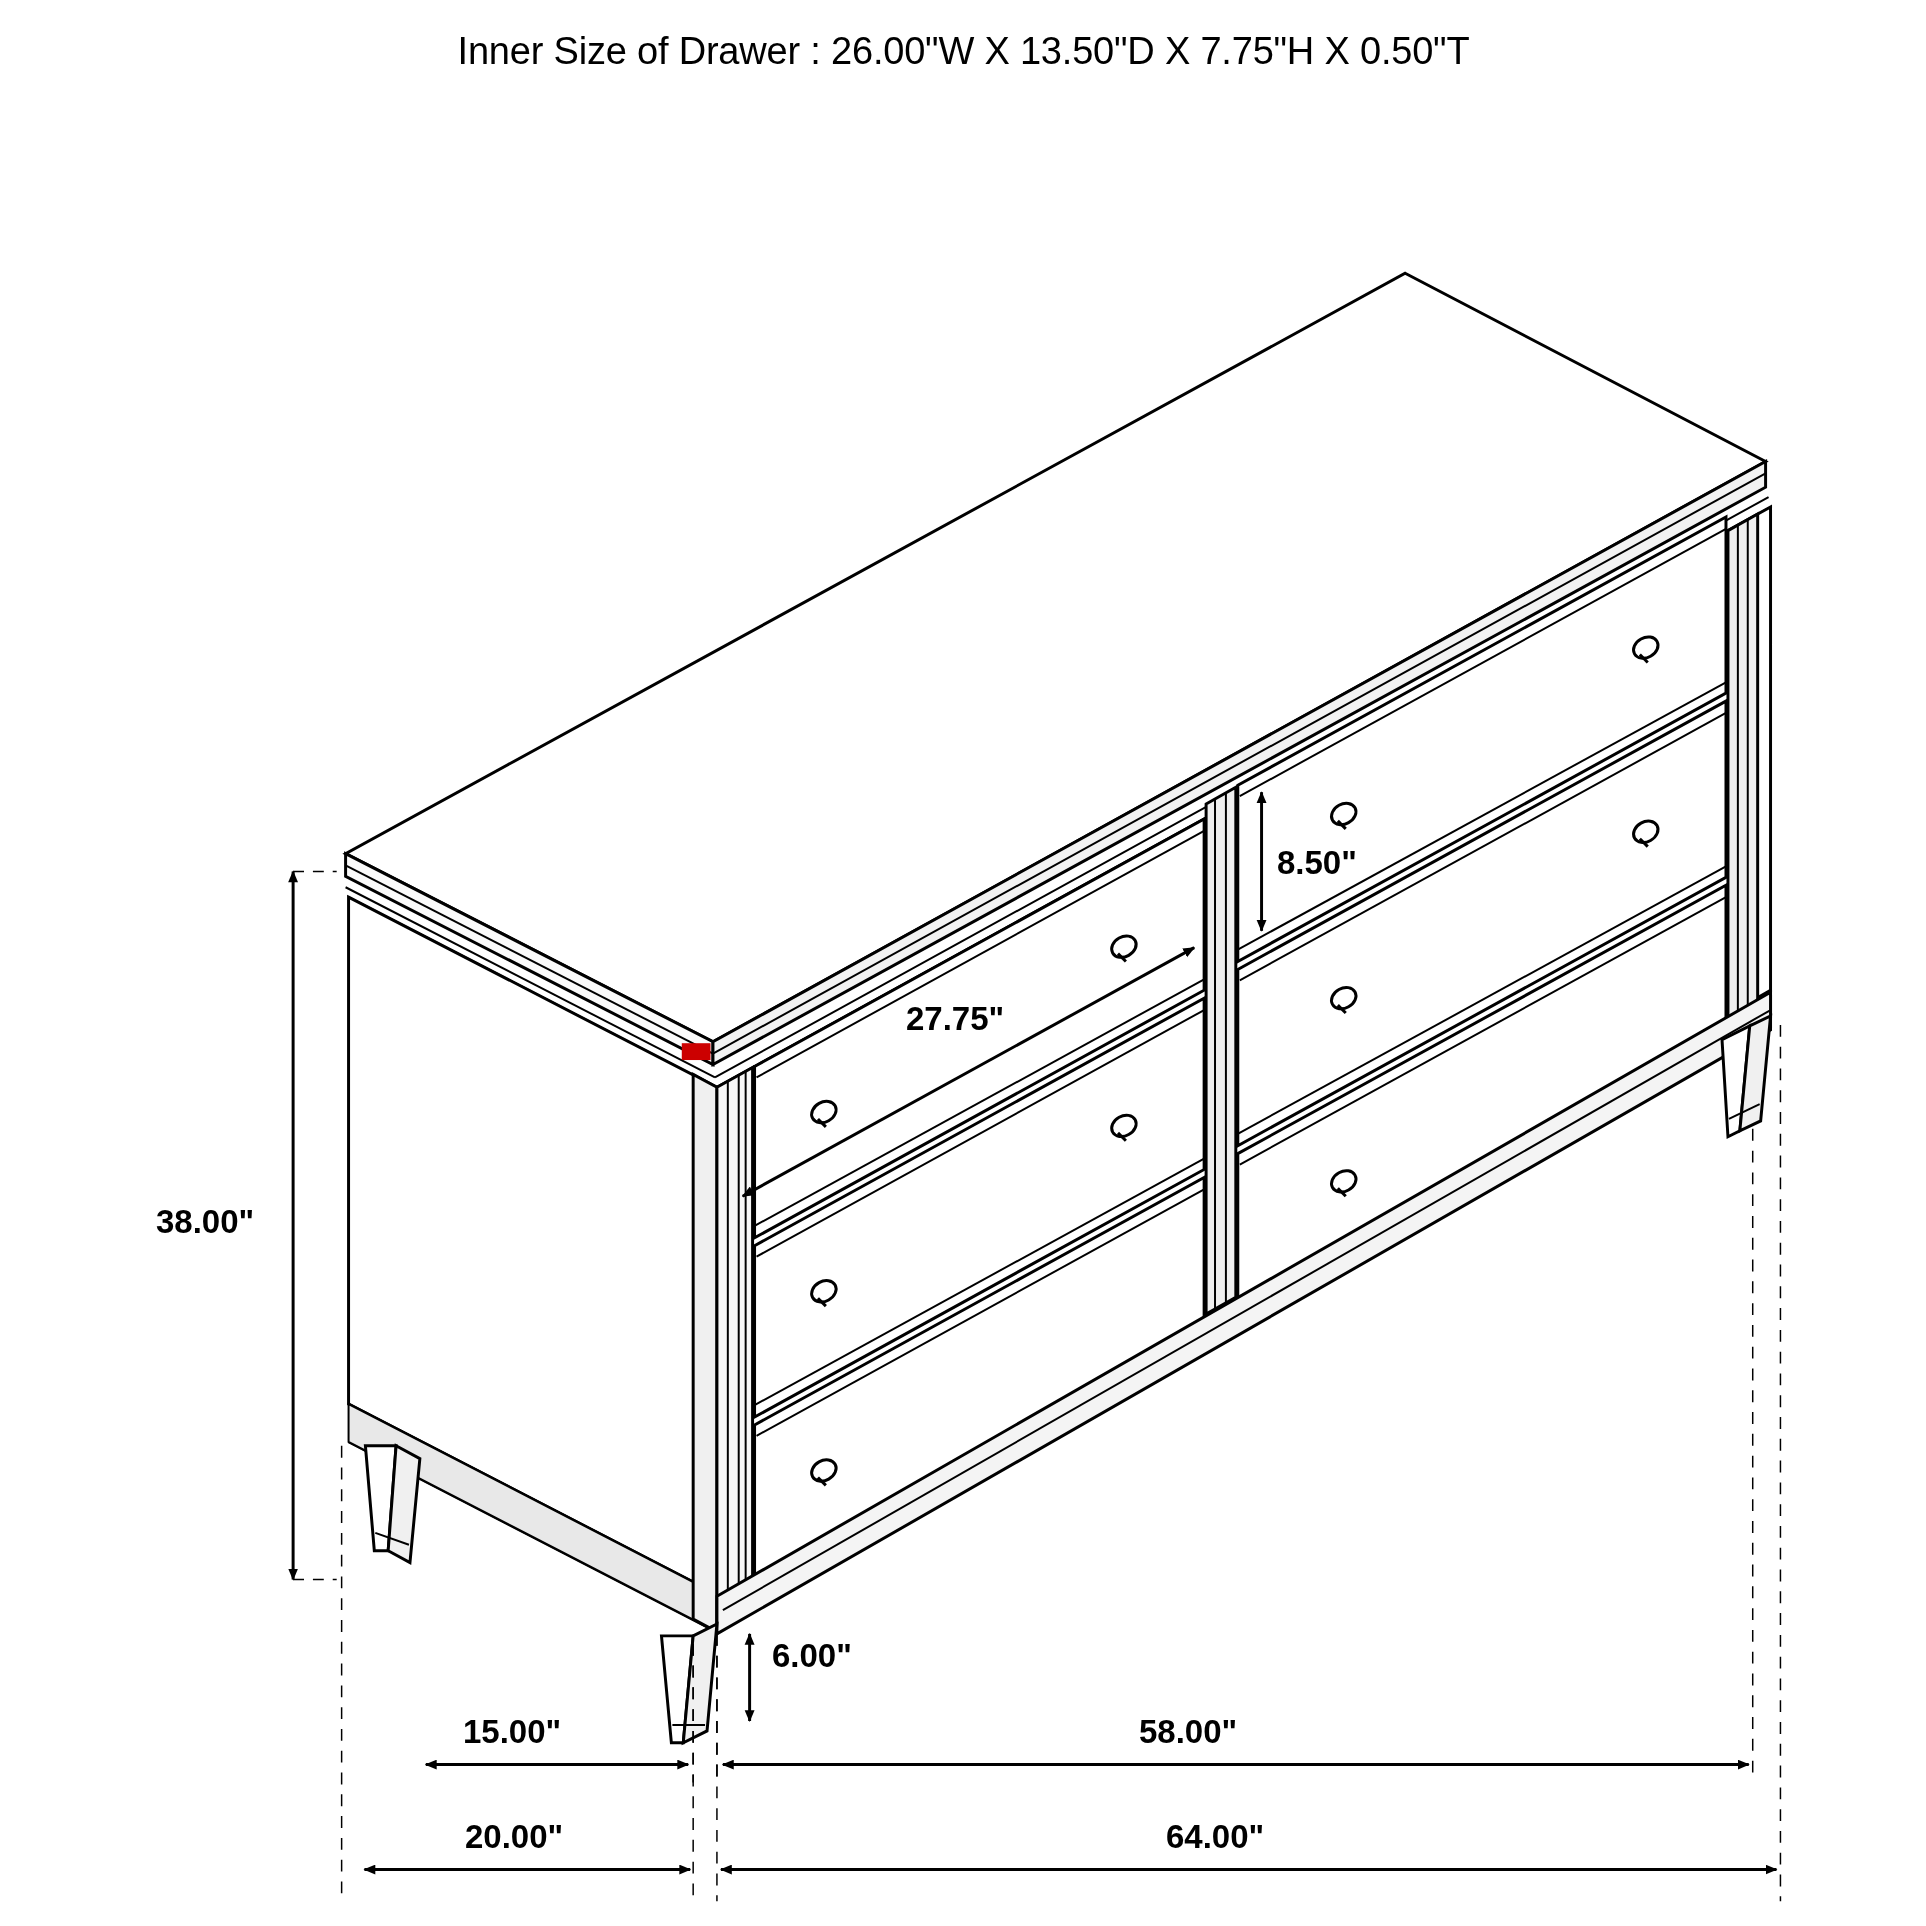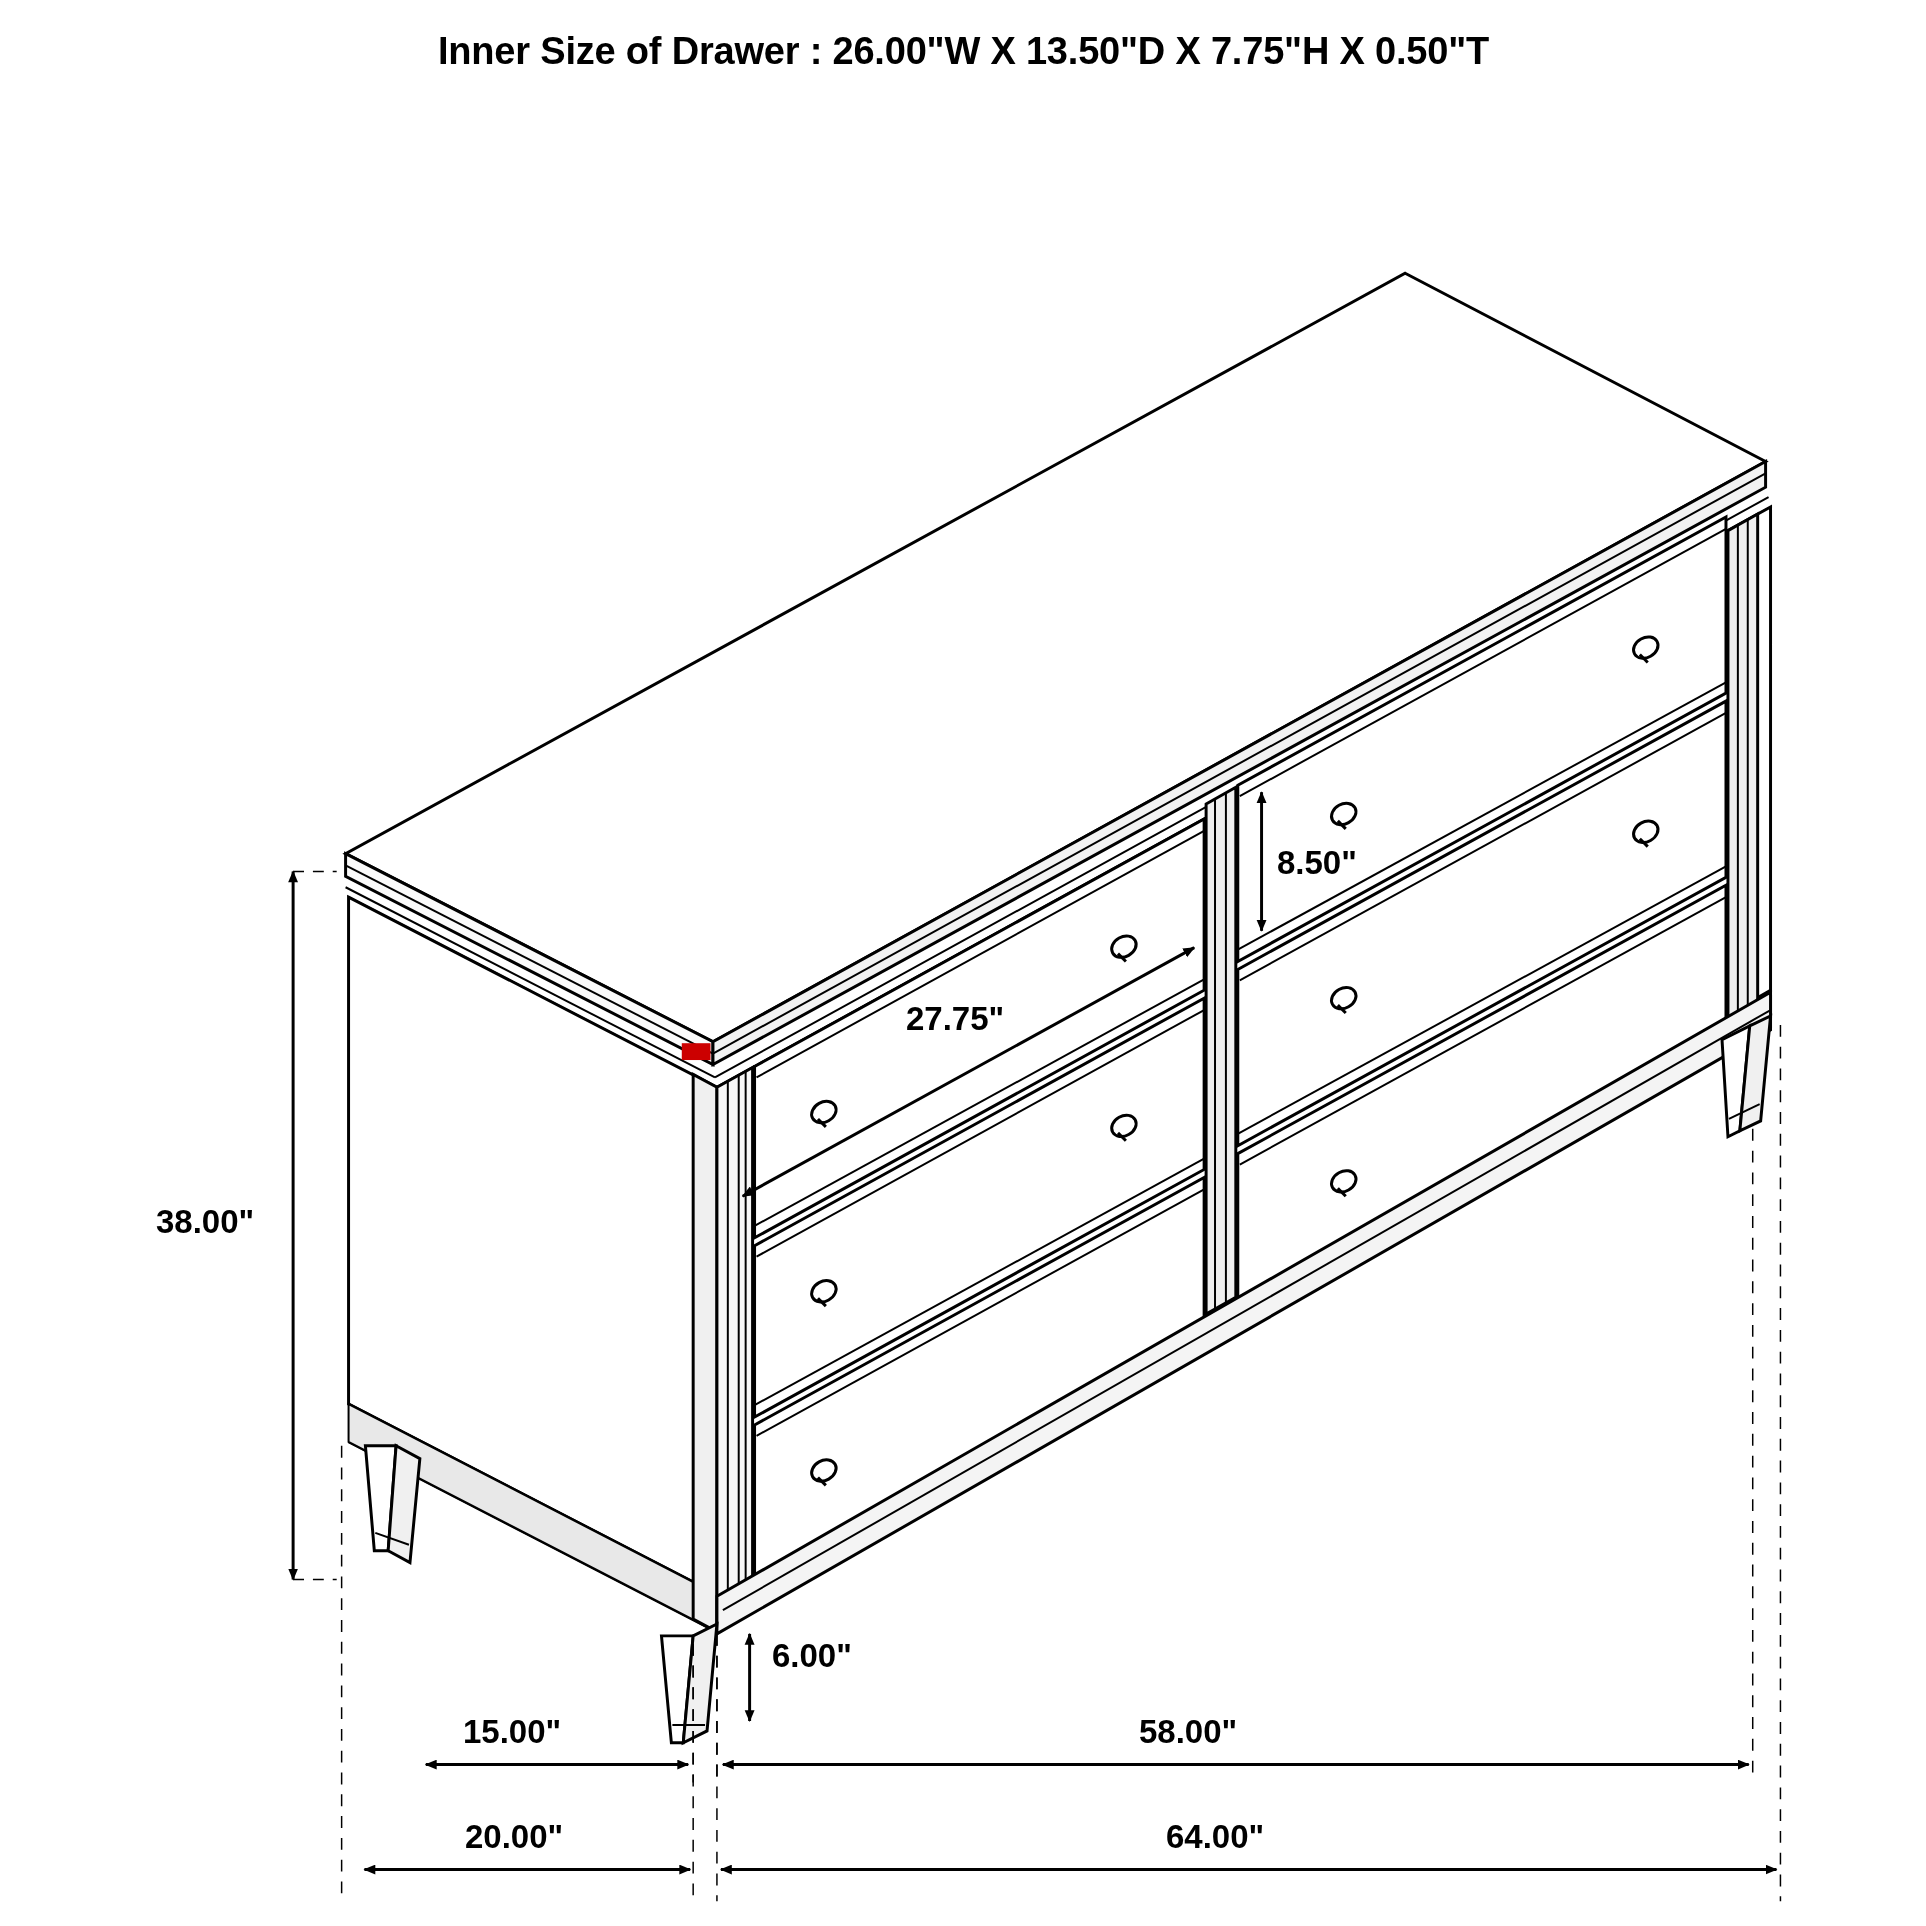--- a/index.html
+++ b/index.html
@@ -21,21 +21,21 @@
     width: 1927px;
     height: 1927px;
   }
   .title {
     position: absolute;
     top: 30px;
     left: 0;
     width: 1927px;
     text-align: center;
     font-size: 38px;
-    font-weight: bold;
+    font-weight: normal;
     letter-spacing: -0.2px;
   }
   svg.drawing {
     position: absolute;
     left: 0;
     top: 0;
     width: 1927px;
     height: 1927px;
   }
   .dimlabel {

